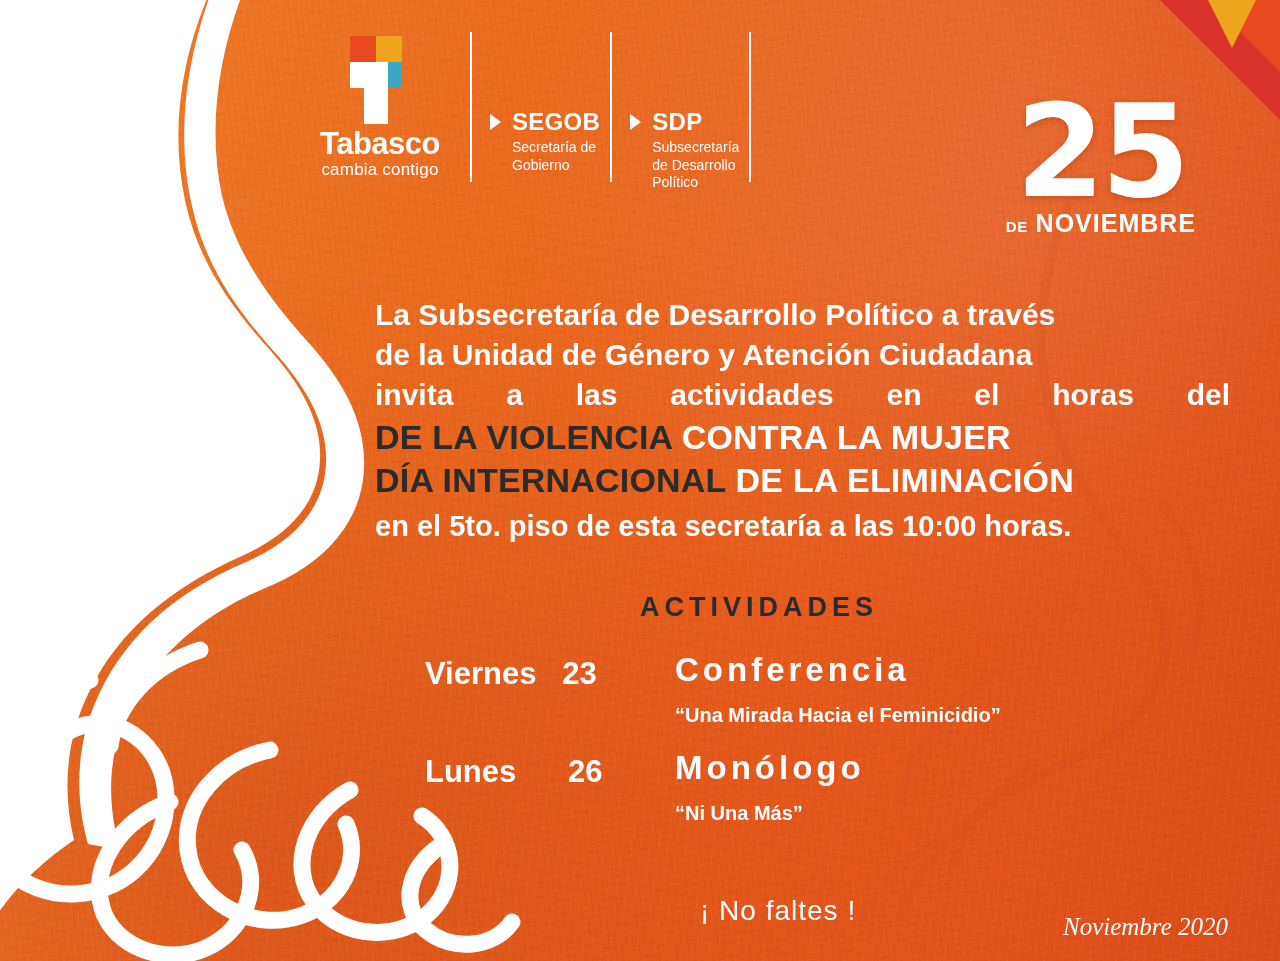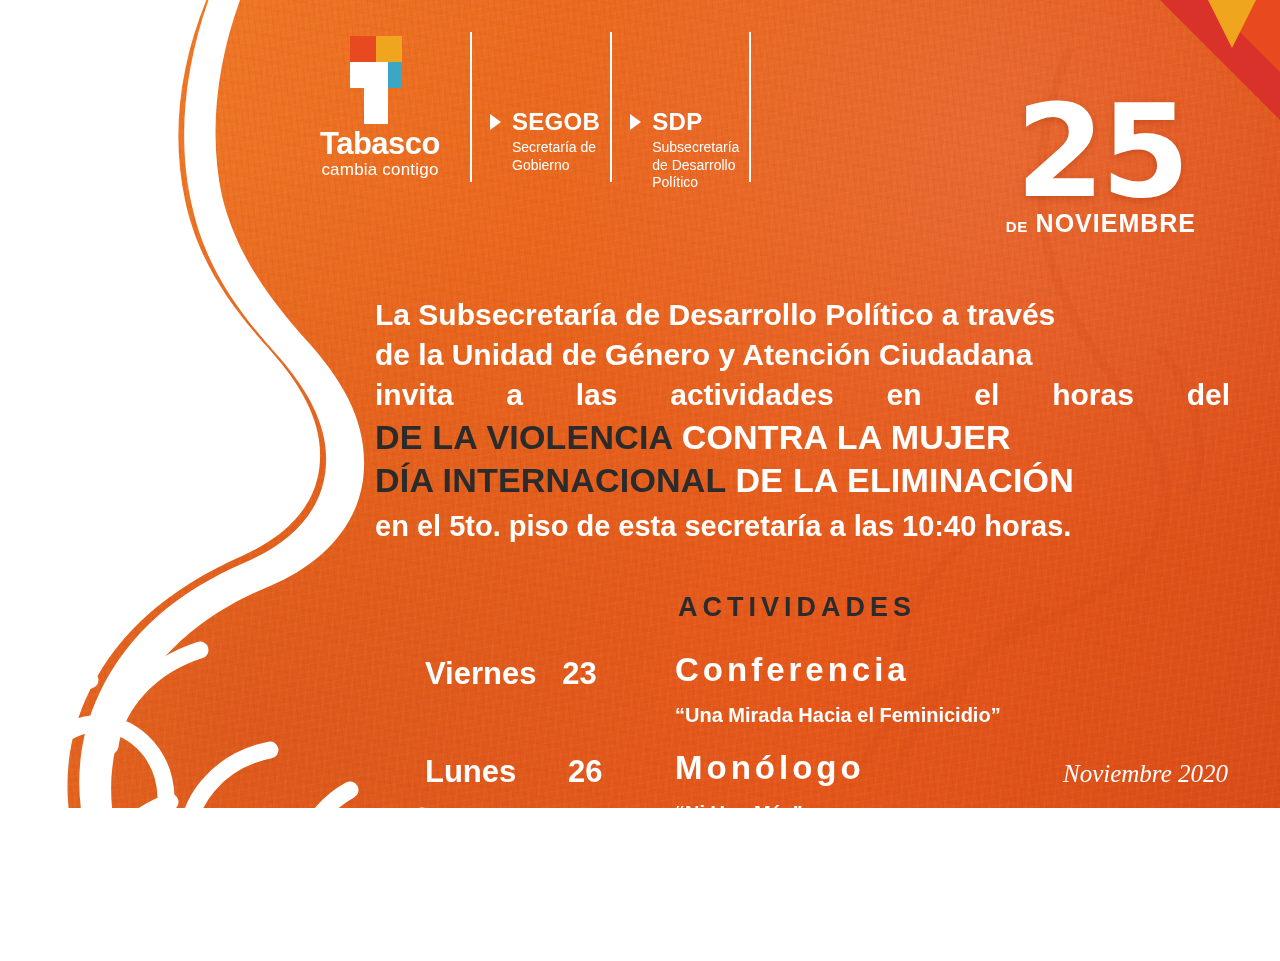--- a/index.html
+++ b/index.html
@@ -6,21 +6,21 @@
     margin: 0;
     padding: 0;
     background: #ffffff;
   }
   body {
     font-family: "Liberation Sans", sans-serif;
   }
   .poster {
     position: relative;
     width: 1280px;
-    height: 808px;
+    height: 961px;
     overflow: hidden;
     background: #e8671f;
     background-image:
       radial-gradient(circle at 78% 18%, rgba(255,255,255,0.10) 0%, rgba(255,255,255,0) 38%),
       radial-gradient(circle at 20% 90%, rgba(180,40,20,0.25) 0%, rgba(180,40,20,0) 45%),
       linear-gradient(115deg, #f07f2a 0%, #ea6a1e 35%, #e4571a 70%, #d94c17 100%);
   }
   
   .texture {
     position: absolute;
@@ -190,21 +190,21 @@
   .dark { color: #2b2b2b; }
   .invite .last {
     display: block;
     font-size: 29px;
     margin-top: 4px;
   }
 
   
   .activities-title {
     position: absolute;
-    left: 678px;
+    left: 640px;
     top: 592px;
     color: #2b2b2b;
     font-weight: bold;
     font-size: 27px;
     letter-spacing: 5px;
   }
   .act {
     position: absolute;
     color: #ffffff;
   }
@@ -351,21 +351,21 @@
     <div class="date-number">25</div>
     <div class="date-month"><span class="small">DE</span> <span>NOVIEMBRE</span></div>
   </div>
 
   <div class="invite">
     <span class="l1">La Subsecretaría de Desarrollo Político a través</span>
     <span class="l2">de la Unidad de Género y Atención Ciudadana</span>
     <span class="l3">invita a las actividades en el horas del</span>
     <span class="big"><span class="dark">DE LA VIOLENCIA</span><span> CONTRA LA MUJER</span></span>
     <span class="big"><span class="dark">DÍA INTERNACIONAL</span><span> DE LA ELIMINACIÓN</span></span>
-    <span class="last">en el 5to. piso de esta secretaría a las 10:40 horas.</span>
+    <span class="last">en el 5to. piso de esta secretaría a las 10:00 horas.</span>
   </div>
 
   <div class="activities-title">ACTIVIDADES</div>
 
   <div class="act act-1">
     <div class="act-row">
       <div class="act-day">Viernes   23</div>
       <div class="act-main">
         <div class="act-title">Conferencia</div>
         <div class="act-sub">“Una Mirada Hacia el Feminicidio”</div>
@@ -376,14 +376,15 @@
   <div class="act act-2">
     <div class="act-row">
       <div class="act-day">Lunes      26</div>
       <div class="act-main">
         <div class="act-title">Monólogo</div>
         <div class="act-sub">“Ni Una Más”</div>
       </div>
     </div>
   </div>
 
+  <div class="closing">¡ No  faltes !</div>
   <div class="month-year">Noviembre 2020</div>
 </div>
 
 </body></html>

